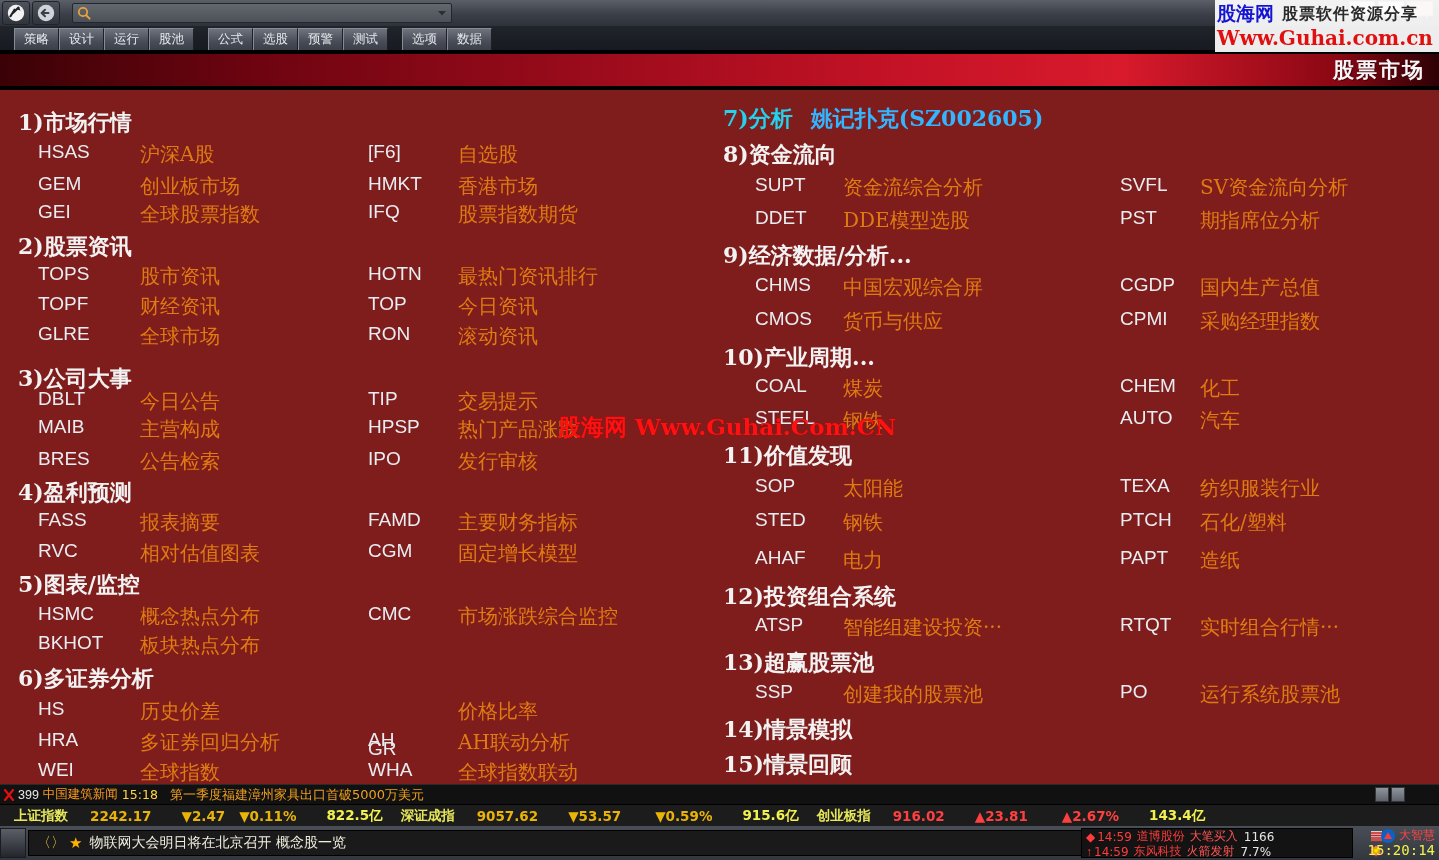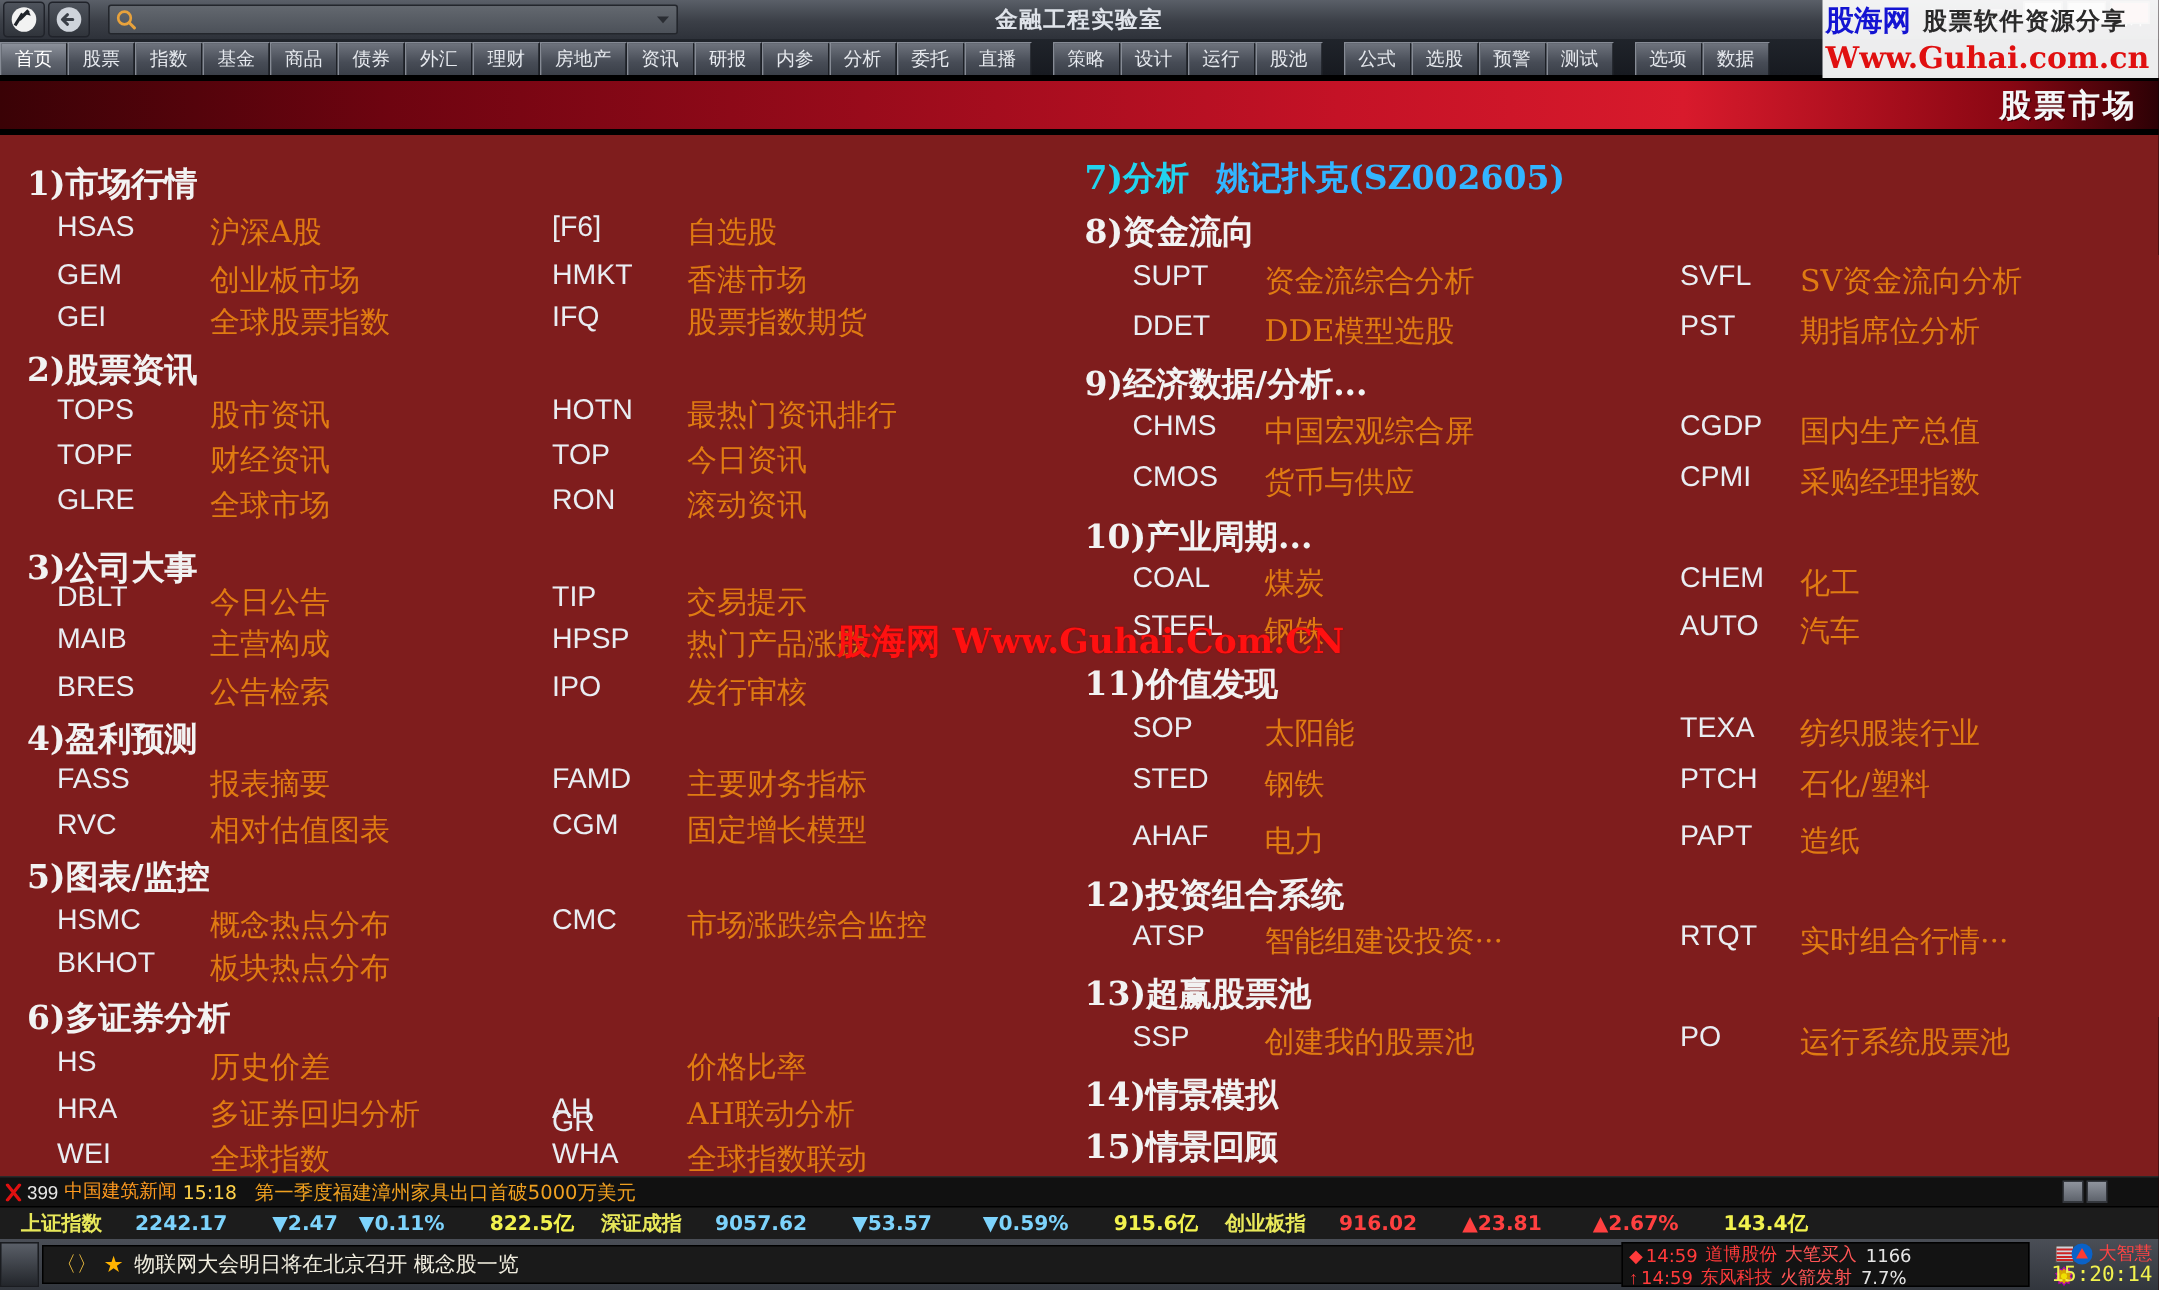--- a/index.html
+++ b/index.html
@@ -141,21 +141,21 @@
   #newsbar .scrollbtns div{width:14px;height:15px;background:linear-gradient(#8f949d,#5d626b);border:1px solid #33363c;}
 
   #indexbar{
     position:absolute; left:0; top:804px; width:1439px; height:22px;
     background:#1c1c1c; display:flex; align-items:center;
     border-top:1px solid #000;
     font-family:"DejaVu Sans",sans-serif; font-size:13.5px; font-weight:bold;
   }
   #indexbar .cell{white-space:nowrap;}
   .c-name{color:#e8e85a;}
-  .c-down{color:#7dd3fc;}
+  .c-down{color:#eab308;}
   .c-up{color:#ff4040;}
   .c-amt{color:#f2f24e;}
 
   #bottombar{
     position:absolute; left:0; top:826px; width:1439px; height:34px;
     background:linear-gradient(#4a4e56,#32363d);
     display:flex; align-items:center;
   }
   #mailicon{
     width:22px;height:22px;margin-left:2px;
@@ -252,54 +252,36 @@
         </svg>
     </span>
     <input type="text" value="" placeholder="" style="">
     <span class="caret">
       <svg width="12" height="10" viewBox="0 0 12 10">
           <path d="M2 3 L6 7.5 L10 3 Z" fill="#2a2d33"></path>
         </svg>
     </span>
   </div>
 
-  <div id="apptitle">金融工程实验室</div>
 
   <div id="menuright">
     <span>文件</span>
     <span>工具</span>
     <span>常用</span>
     <span>统计</span>
   </div>
 
   <div id="wincontrols">
     <div></div>
     <div></div>
     <div></div>
   </div>
 </div>
 
 <div id="tabstrip">
-  <div class="tabgroup" id="tg1">
-      <div class="tab active">首页</div>
-      <div class="tab">股票</div>
-      <div class="tab">指数</div>
-      <div class="tab">基金</div>
-      <div class="tab">商品</div>
-      <div class="tab">债券</div>
-      <div class="tab">外汇</div>
-      <div class="tab">理财</div>
-      <div class="tab">房地产</div>
-      <div class="tab">资讯</div>
-      <div class="tab">研报</div>
-      <div class="tab">内参</div>
-      <div class="tab">分析</div>
-      <div class="tab">委托</div>
-      <div class="tab">直播</div>
-    </div>
   <div class="tabgap"></div>
   <div class="tabgroup" id="tg2">
       <div class="tab">策略</div>
       <div class="tab">设计</div>
       <div class="tab">运行</div>
       <div class="tab">股池</div>
     </div>
   <div class="tabgap"></div>
   <div class="tabgroup" id="tg3">
       <div class="tab">公式</div>

